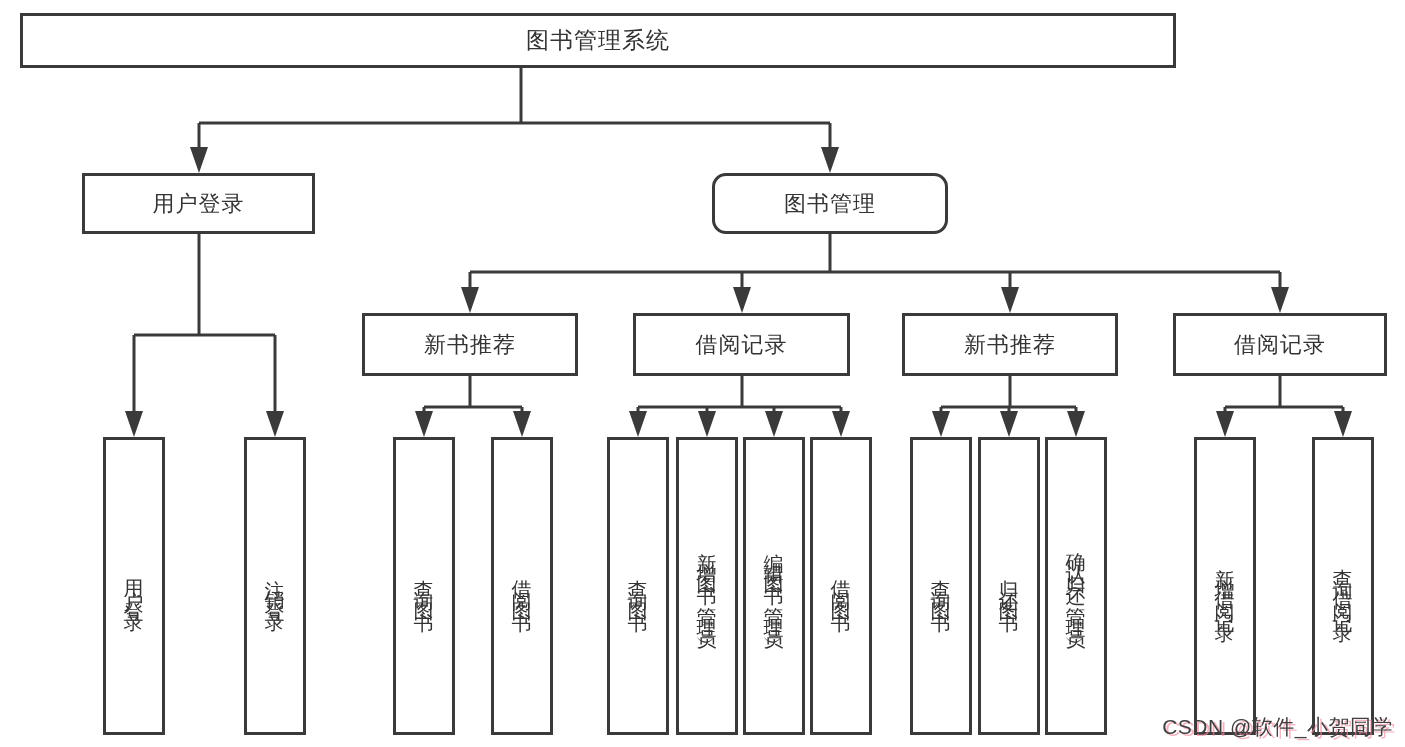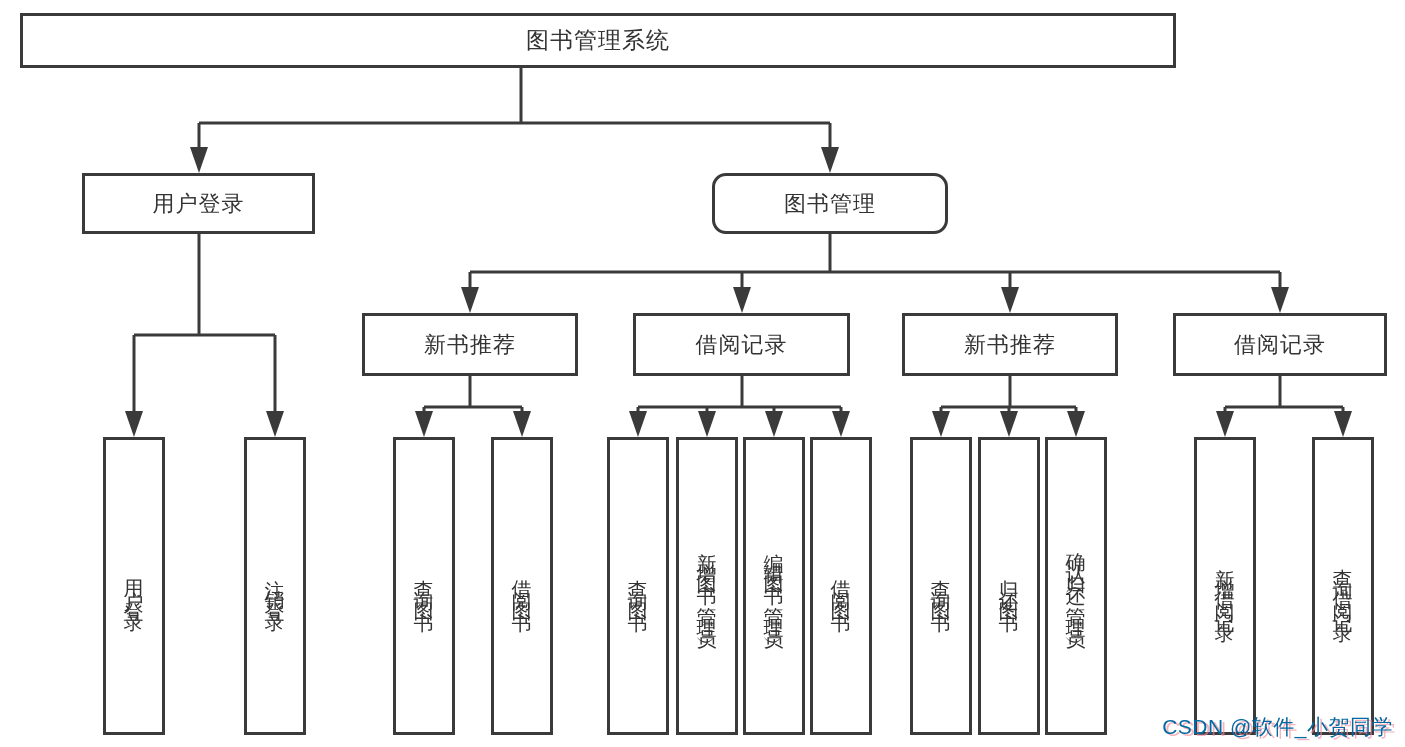--- a/index.html
+++ b/index.html
@@ -47,21 +47,21 @@
     letter-spacing: 11px;
     line-height: 1.2;
     color: #333333;
   }
   .watermark {
     position: absolute;
     right: 12px;
     bottom: 6px;
     z-index: 3;
     font-size: 21px;
-    color: #0369a1;
+    color: #404040;
     text-shadow: 3px 2px 0 rgba(239, 139, 157, 0.65);
     white-space: nowrap;
     letter-spacing: 0.5px;
   }
 </style>
 </head>
 <body>
 
 <div class="canvas">
 

